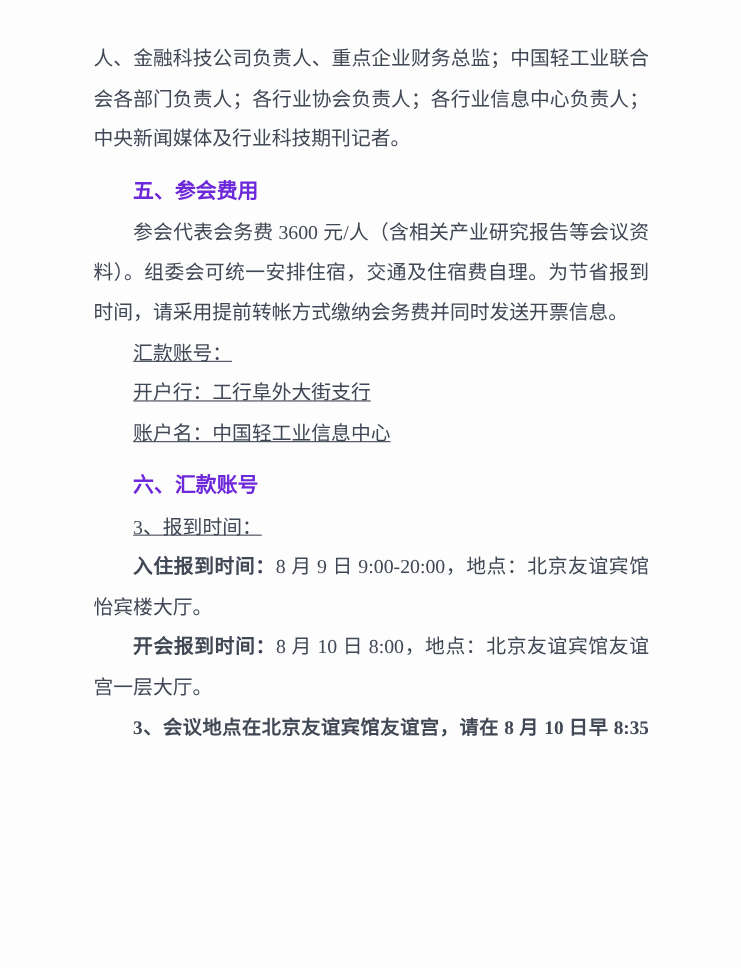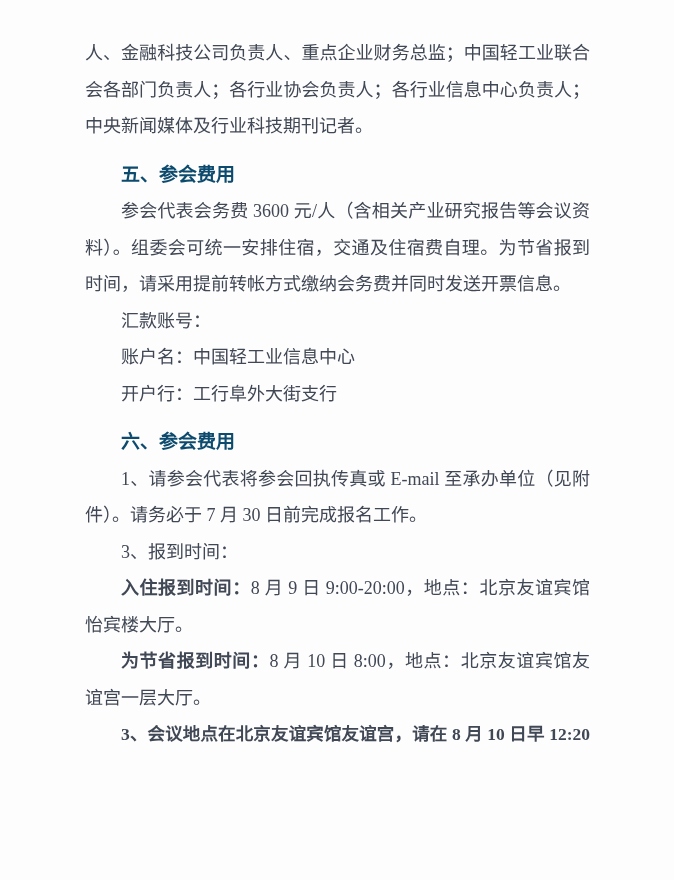--- a/index.html
+++ b/index.html
@@ -21,29 +21,29 @@
     font-size: 18px;
     line-height: 36.5px;
     color: #414855;
   }
   p.body {
     margin: 0;
     text-align: justify;
     text-justify: inter-character;
   }
   .indent { text-indent: 36px; }
-  .nojust { text-align: left; }
+  .nojust { text-align: left; text-decoration: underline; }
   .heading {
     margin: 12px 0 0 0;
     font-family: "Liberation Sans", sans-serif;
     font-weight: bold;
     font-size: 19px;
     line-height: 36.5px;
     text-indent: 36px;
-    color: #0c4a6e;
+    color: #6d28d9;
   }
   .bold-label { font-weight: bold; margin-top: 36px; }
   .step3 {
     font-weight: bold;
     font-size: 17.5px;
     text-align-last: justify;
   }
 </style>
 </head>
 <body>
@@ -51,30 +51,29 @@
 <div class="page">
 
   <p class="body">人、金融科技公司负责人、重点企业财务总监；中国轻工业联合会各部门负责人；各行业协会负责人；各行业信息中心负责人；中央新闻媒体及行业科技期刊记者。</p>
 
   <h3 class="heading">五、参会费用</h3>
 
   <p class="body indent">参会代表会务费 3600 元/人（含相关产业研究报告等会议资料）。组委会可统一安排住宿，交通及住宿费自理。为节省报到时间，请采用提前转帐方式缴纳会务费并同时发送开票信息。</p>
 
   <p class="body indent nojust">汇款账号：</p>
 
+  <p class="body indent nojust">开户行：工行阜外大街支行</p>
+
   <p class="body indent nojust">账户名：中国轻工业信息中心</p>
 
-  <p class="body indent nojust">开户行：工行阜外大街支行</p>
 
+  <h3 class="heading">六、汇款账号</h3>
 
-  <h3 class="heading">六、参会费用</h3>
-
-  <p class="body indent">1、请参会代表将参会回执传真或 E-mail 至承办单位（见附件）。请务必于 7 月 30 日前完成报名工作。</p>
 
   <p class="body indent nojust">3、报到时间：</p>
 
   <p class="body indent"><span class="bold-label">入住报到时间：</span><span>8 月 9 日 9:00-20:00，地点：北京友谊宾馆怡宾楼大厅。</span></p>
 
-  <p class="body indent"><span class="bold-label">为节省报到时间：</span><span>8 月 10 日 8:00，地点：北京友谊宾馆友谊宫一层大厅。</span></p>
+  <p class="body indent"><span class="bold-label">开会报到时间：</span><span>8 月 10 日 8:00，地点：北京友谊宾馆友谊宫一层大厅。</span></p>
 
-  <p class="body indent step3">3、会议地点在北京友谊宾馆友谊宫，请在 8 月 10 日早 12:20</p>
+  <p class="body indent step3">3、会议地点在北京友谊宾馆友谊宫，请在 8 月 10 日早 8:35</p>
 
 </div>
 
 </body></html>

